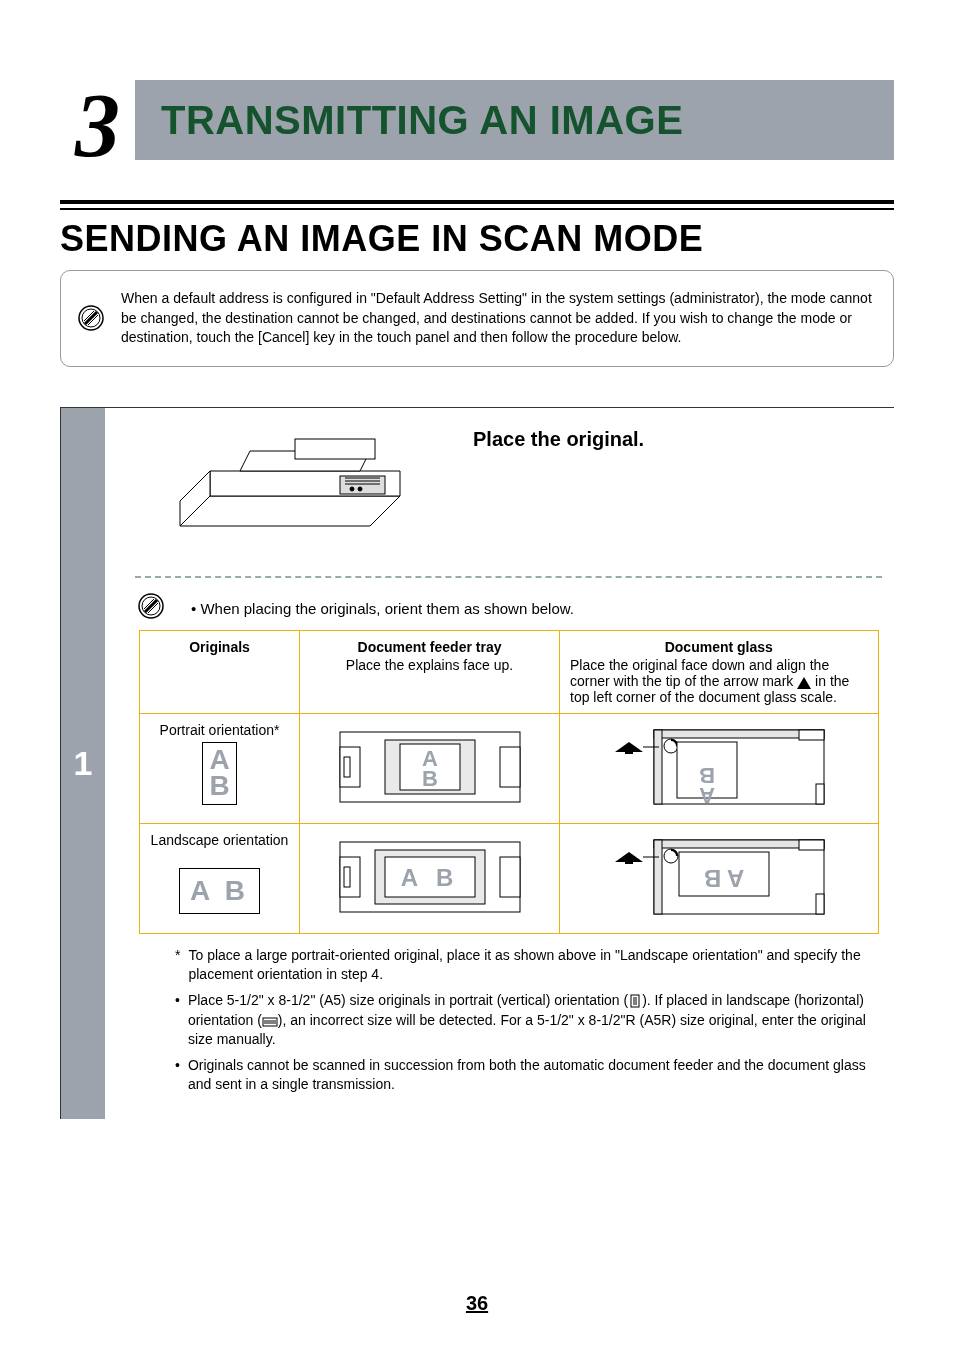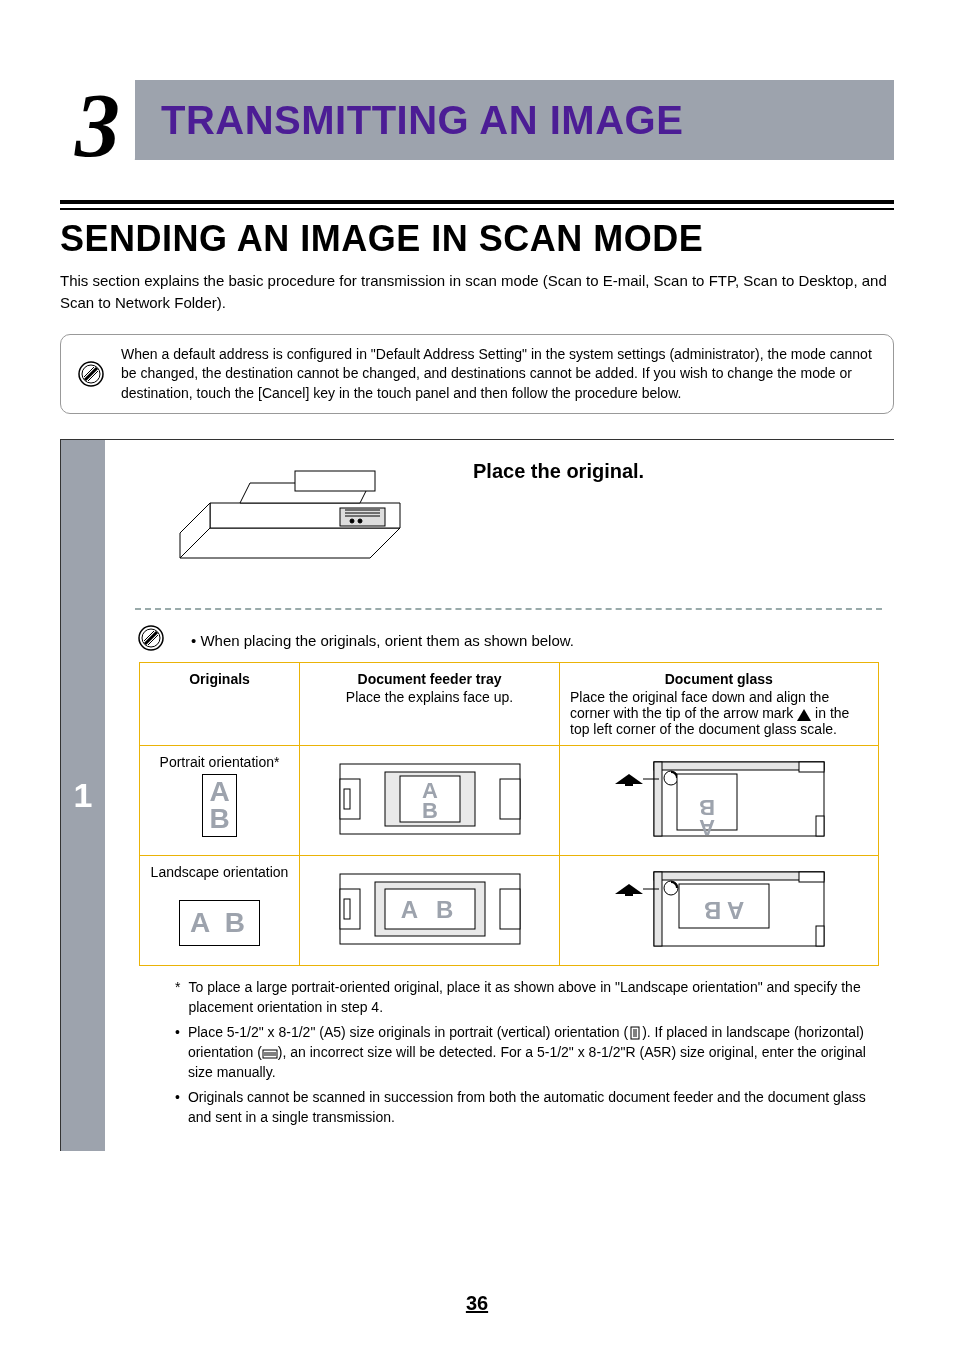--- a/index.html
+++ b/index.html
@@ -44,21 +44,21 @@
     height: 80px;
     display: flex;
     align-items: center;
     padding-left: 24px;
     border-radius: 0 0 0 26px;
     margin-left: -26px;
     position: relative;
     z-index: 1;
   }
   .banner-text {
-    color: #4c1d95;
+    color: #14532d;
     font-weight: bold;
     font-size: 40px;
     letter-spacing: 0.5px;
     margin-left: 28px;
   }
 
   .divider-strong {
     border: 0;
     border-top: 4px solid #000;
     border-bottom: 2px solid #000;
@@ -75,25 +75,25 @@
   .section-intro {
     font-size: 15px;
     line-height: 1.45;
     margin-bottom: 20px;
   }
 
   .note-box {
     display: flex;
     border: 1px solid #999;
     border-radius: 10px;
-    padding: 10px 14px;
+    padding: 18px 14px;
     gap: 14px;
     font-size: 14px;
     line-height: 1.4;
-    margin-bottom: 25px;
+    margin-bottom: 40px;
   }
   .note-icon-wrap {
     width: 32px;
     display: flex;
     align-items: center;
     justify-content: center;
     flex-shrink: 0;
   }
   .note-text { flex: 1; }
 
@@ -215,21 +215,20 @@
       <span class="chap-num">3</span>
     </div>
     <div class="banner-body">
       <span class="banner-text">TRANSMITTING AN IMAGE</span>
     </div>
   </div>
 
   <hr class="divider-strong">
 
   <h1 class="section-title">SENDING AN IMAGE IN SCAN MODE</h1>
-  <p class="section-intro">This section explains the basic procedure for transmission in scan mode (Scan to E-mail, Scan to FTP, Scan to Desktop, and Scan to Network Folder).</p>
 
   <div class="note-box">
     <div class="note-icon-wrap">
       <svg width="28" height="28" viewBox="0 0 28 28">
         <circle cx="14" cy="14" r="12" fill="none" stroke="#000" stroke-width="1.5"></circle>
         <circle cx="14" cy="14" r="9" fill="none" stroke="#000" stroke-width="1"></circle>
         <line x1="8" y1="20" x2="20" y2="8" stroke="#000" stroke-width="3"></line>
         <line x1="7" y1="17" x2="17" y2="7" stroke="#000" stroke-width="1"></line>
         <line x1="11" y1="21" x2="21" y2="11" stroke="#000" stroke-width="1"></line>
       </svg>

